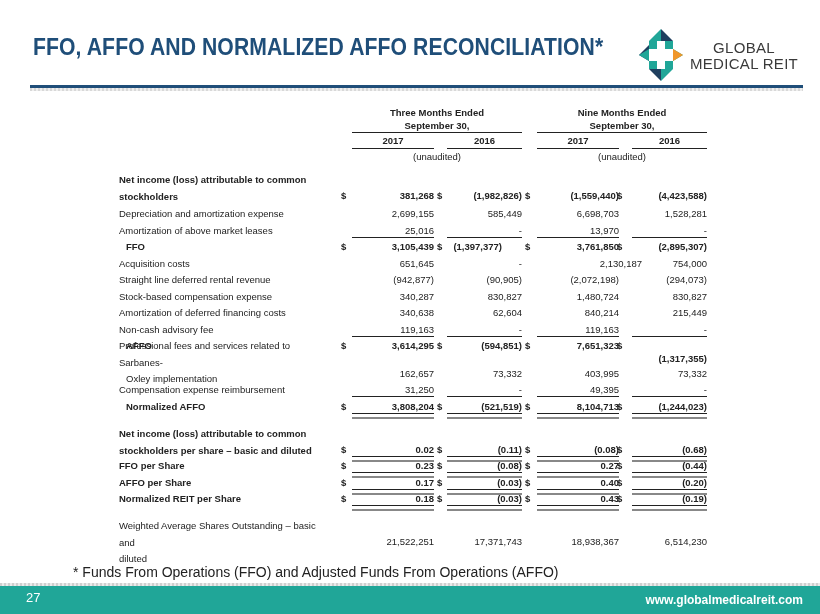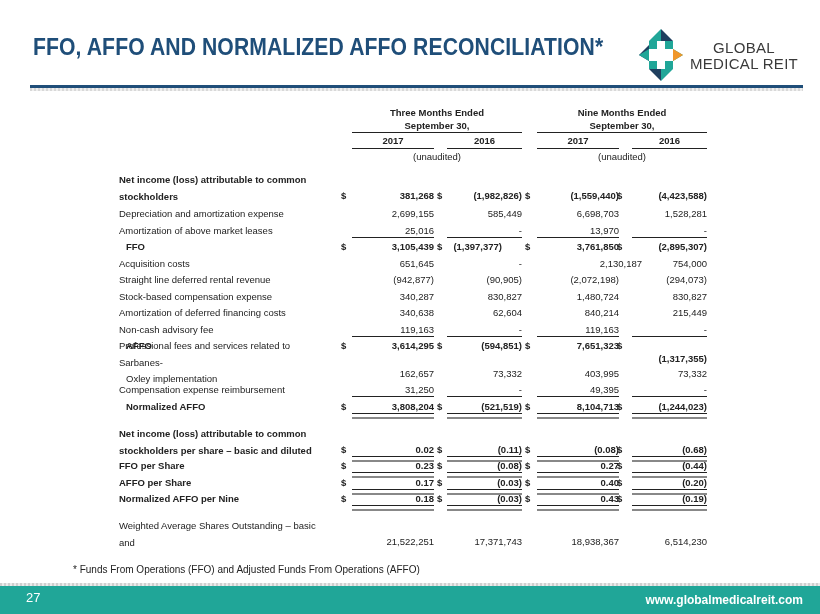--- a/index.html
+++ b/index.html
@@ -24,21 +24,21 @@
   .row { position:absolute; left:0; width:820px; }
   .lbl { position:absolute; left:119px; width:210px; line-height:16.5px; font-size:9.5px; }
   .lbl.bold { font-weight:bold; }
   .lbl.indent { padding-left:7px; }
   .dollar { position:absolute; font-size:9.5px; }
   .val { position:absolute; text-align:right; font-size:9.5px; }
   .bold { font-weight:bold; }
   .ul { position:absolute; height:1px; background:#222; }
   .dul { position:absolute; height:3px; border-top:1px solid #222; border-bottom:2px solid #888; }
 
-  .footnote { position:absolute; left:73px; top:564px; font-size:10px; color:#222;text-align:center; }
+  .footnote { position:absolute; left:73px; top:564px; font-size:14px; color:#222;text-align:center; }
   .foot-shadow { position:absolute; left:0; top:583px; width:820px; height:3px;
                  background:repeating-linear-gradient(90deg,#cfcfcf 0 2px,#eaeaea 2px 4px); }
   .footer { position:absolute; left:0; top:586px; width:820px; height:28px; background:#20a698; }
   .page-num { position:absolute; left:26px; top:590px; font-size:13px; color:#ffffff; }
   .url { position:absolute; right:17px; top:593px; font-size:12px; font-weight:bold; color:#ffffff; }
 </style>
 </head>
 <body>
 
 <div class="title">FFO, AFFO AND NORMALIZED AFFO RECONCILIATION*</div>
@@ -264,37 +264,38 @@
         <div class="val bold" style="left: 422px; width: 100px; top: 477px;">(0.03)</div>
         <div class="dul" style="left: 447px; width: 75px; top: 489px;"></div>
         <div class="dollar bold" style="left: 525px; top: 477px;">$</div>
         <div class="val bold" style="left: 519px; width: 100px; top: 477px;">0.40</div>
         <div class="dul" style="left: 537px; width: 82px; top: 489px;"></div>
         <div class="dollar bold" style="left: 617px; top: 477px;">$</div>
         <div class="val bold" style="left: 607px; width: 100px; top: 477px;">(0.20)</div>
         <div class="dul" style="left: 632px; width: 75px; top: 489px;"></div>
       </div>
       <div class="row">
-        <div class="lbl bold" style="top: 491px;"><span>Normalized AFFO per Nine</span></div>
+        <div class="lbl bold" style="top: 491px;"><span>Normalized REIT per Share</span></div>
         <div class="dollar bold" style="left: 341px; top: 493px;">$</div>
         <div class="val bold" style="left: 334px; width: 100px; top: 493px;">0.18</div>
         <div class="dul" style="left: 352px; width: 82px; top: 505px;"></div>
         <div class="dollar bold" style="left: 437px; top: 493px;">$</div>
         <div class="val bold" style="left: 422px; width: 100px; top: 493px;">(0.03)</div>
         <div class="dul" style="left: 447px; width: 75px; top: 505px;"></div>
         <div class="dollar bold" style="left: 525px; top: 493px;">$</div>
         <div class="val bold" style="left: 519px; width: 100px; top: 493px;">0.43</div>
         <div class="dul" style="left: 537px; width: 82px; top: 505px;"></div>
         <div class="dollar bold" style="left: 617px; top: 493px;">$</div>
         <div class="val bold" style="left: 607px; width: 100px; top: 493px;">(0.19)</div>
         <div class="dul" style="left: 632px; width: 75px; top: 505px;"></div>
       </div>
       <div class="row">
         <div class="lbl" style="top: 518px;">
           <div>Weighted Average Shares Outstanding – basic and</div>
+          <div>diluted</div>
         </div>
         <div class="val" style="left: 334px; width: 100px; top: 536px;">21,522,251</div>
         <div class="val" style="left: 422px; width: 100px; top: 536px;">17,371,743</div>
         <div class="val" style="left: 519px; width: 100px; top: 536px;">18,938,367</div>
         <div class="val" style="left: 607px; width: 100px; top: 536px;">6,514,230</div>
       </div>
     </div>
 </div>
 
 <div class="footnote">* Funds From Operations (FFO) and Adjusted Funds From Operations (AFFO)</div>

